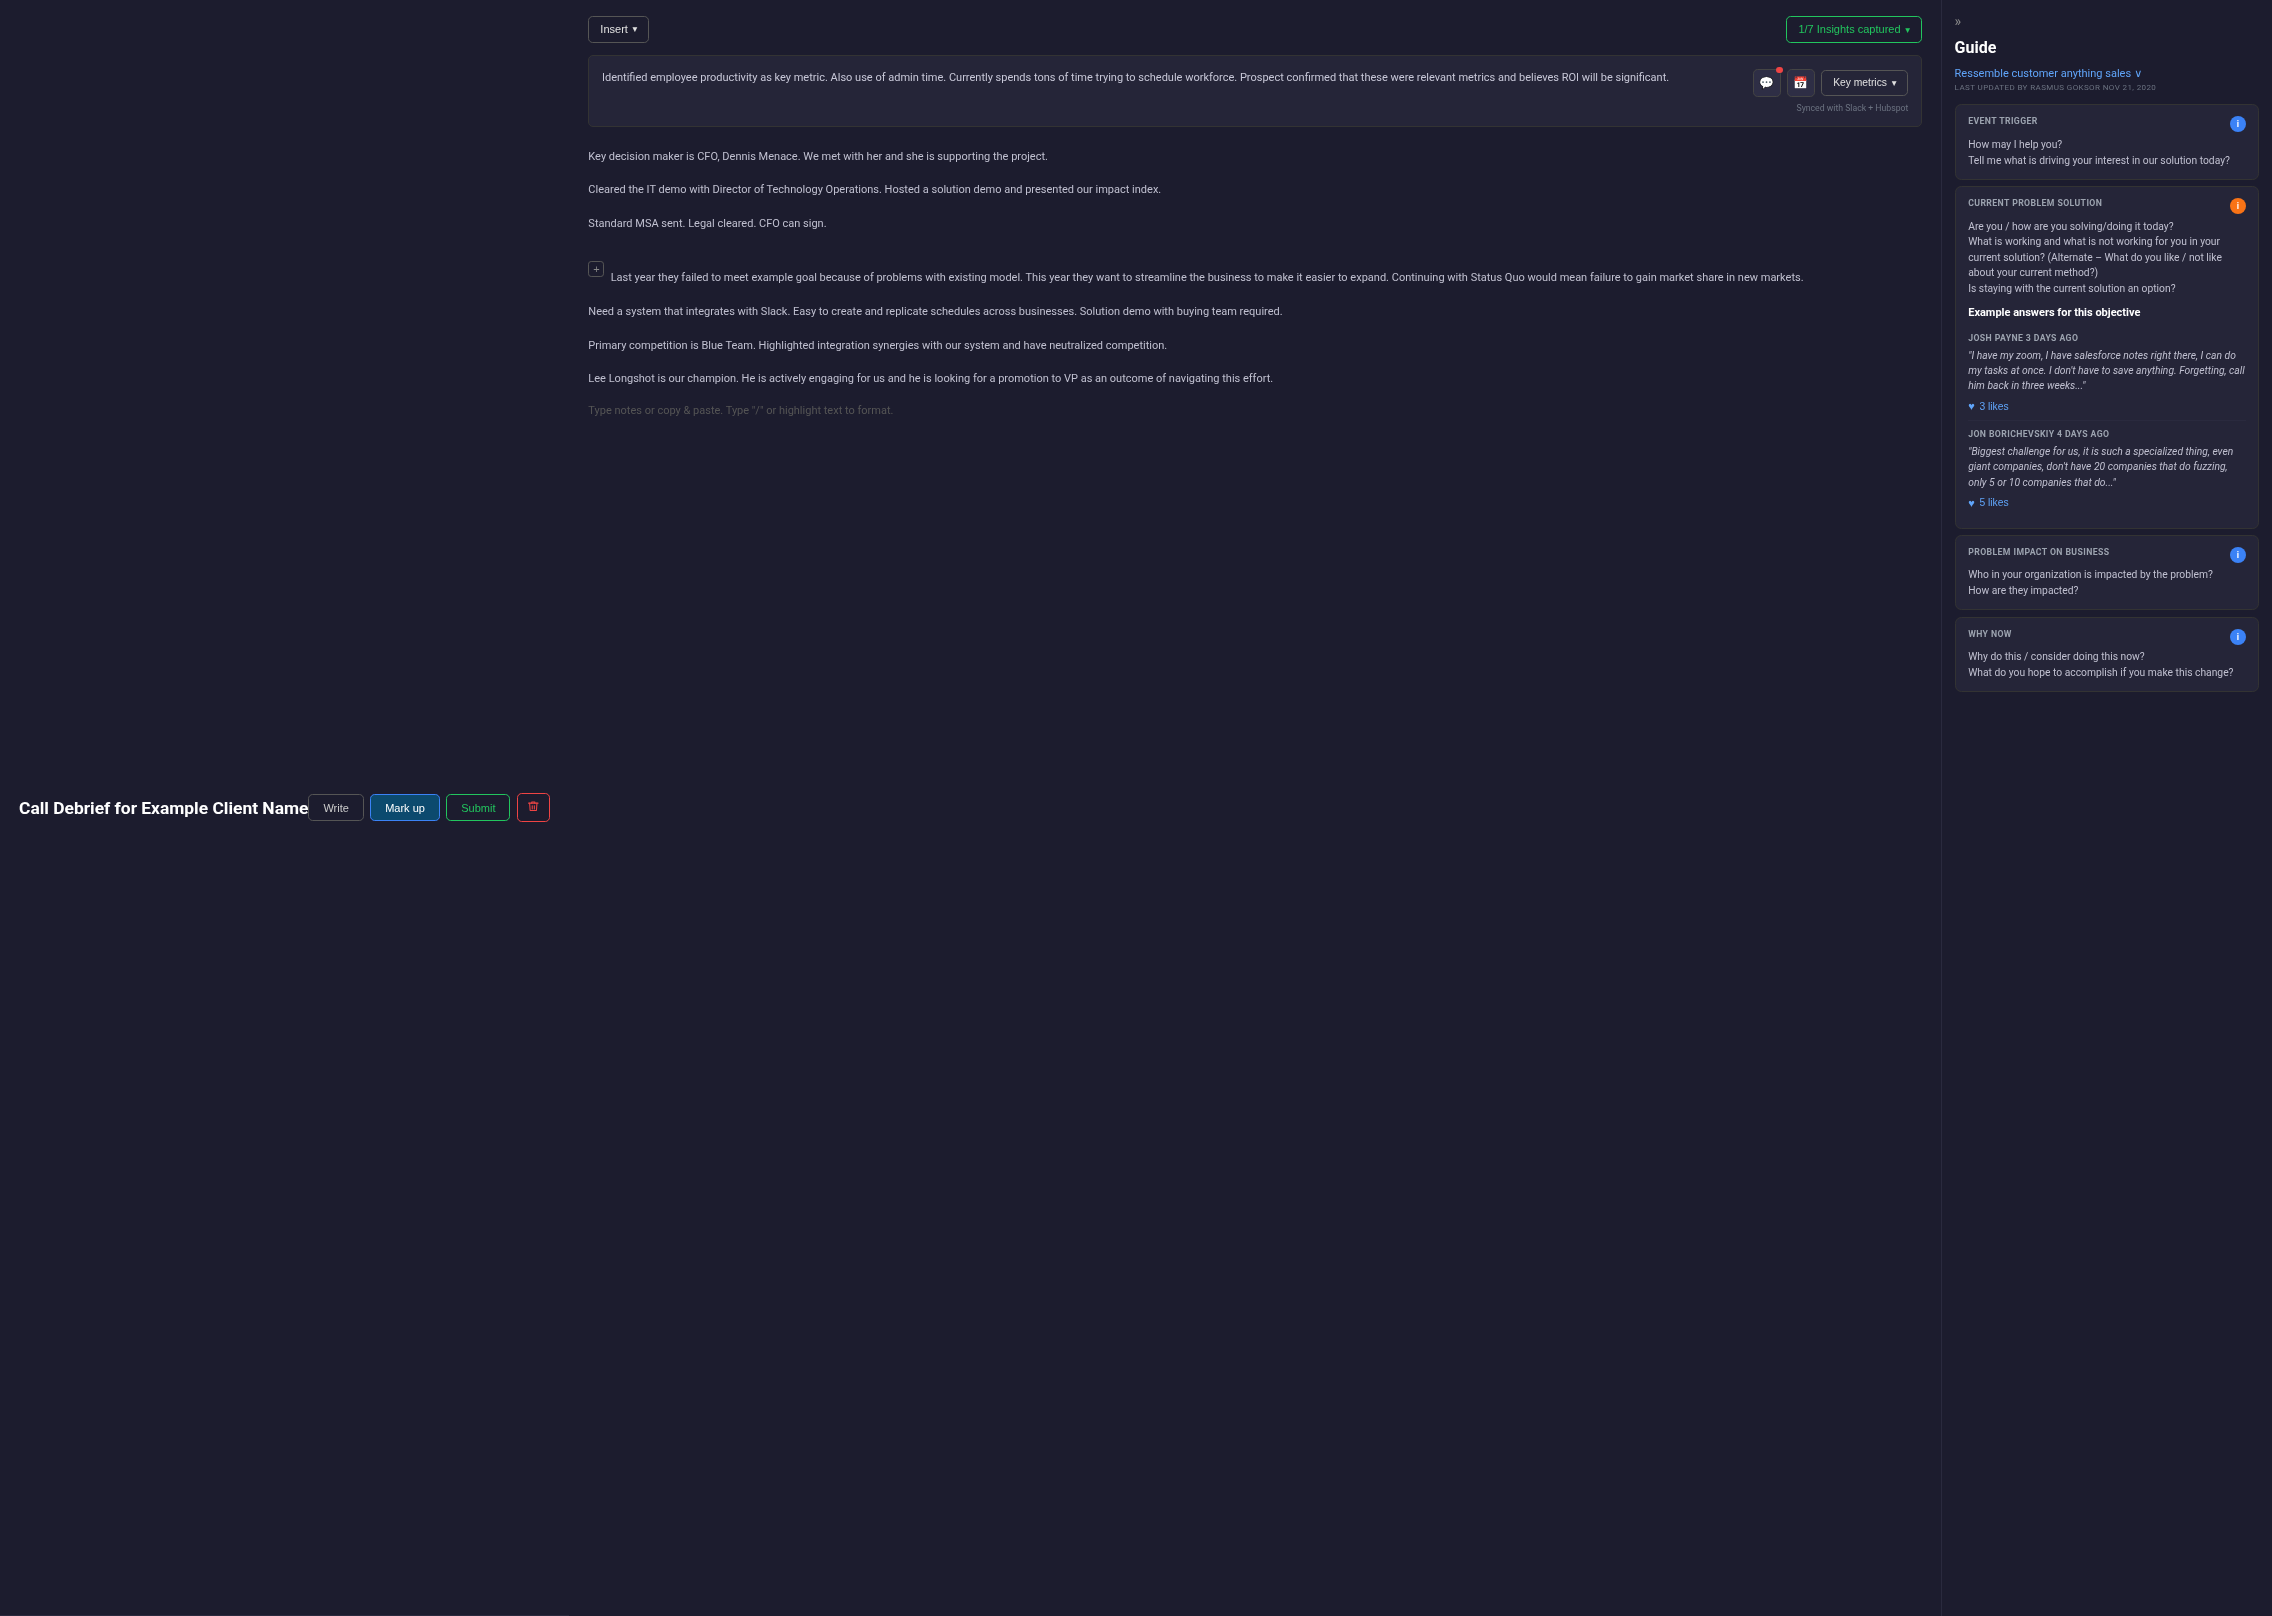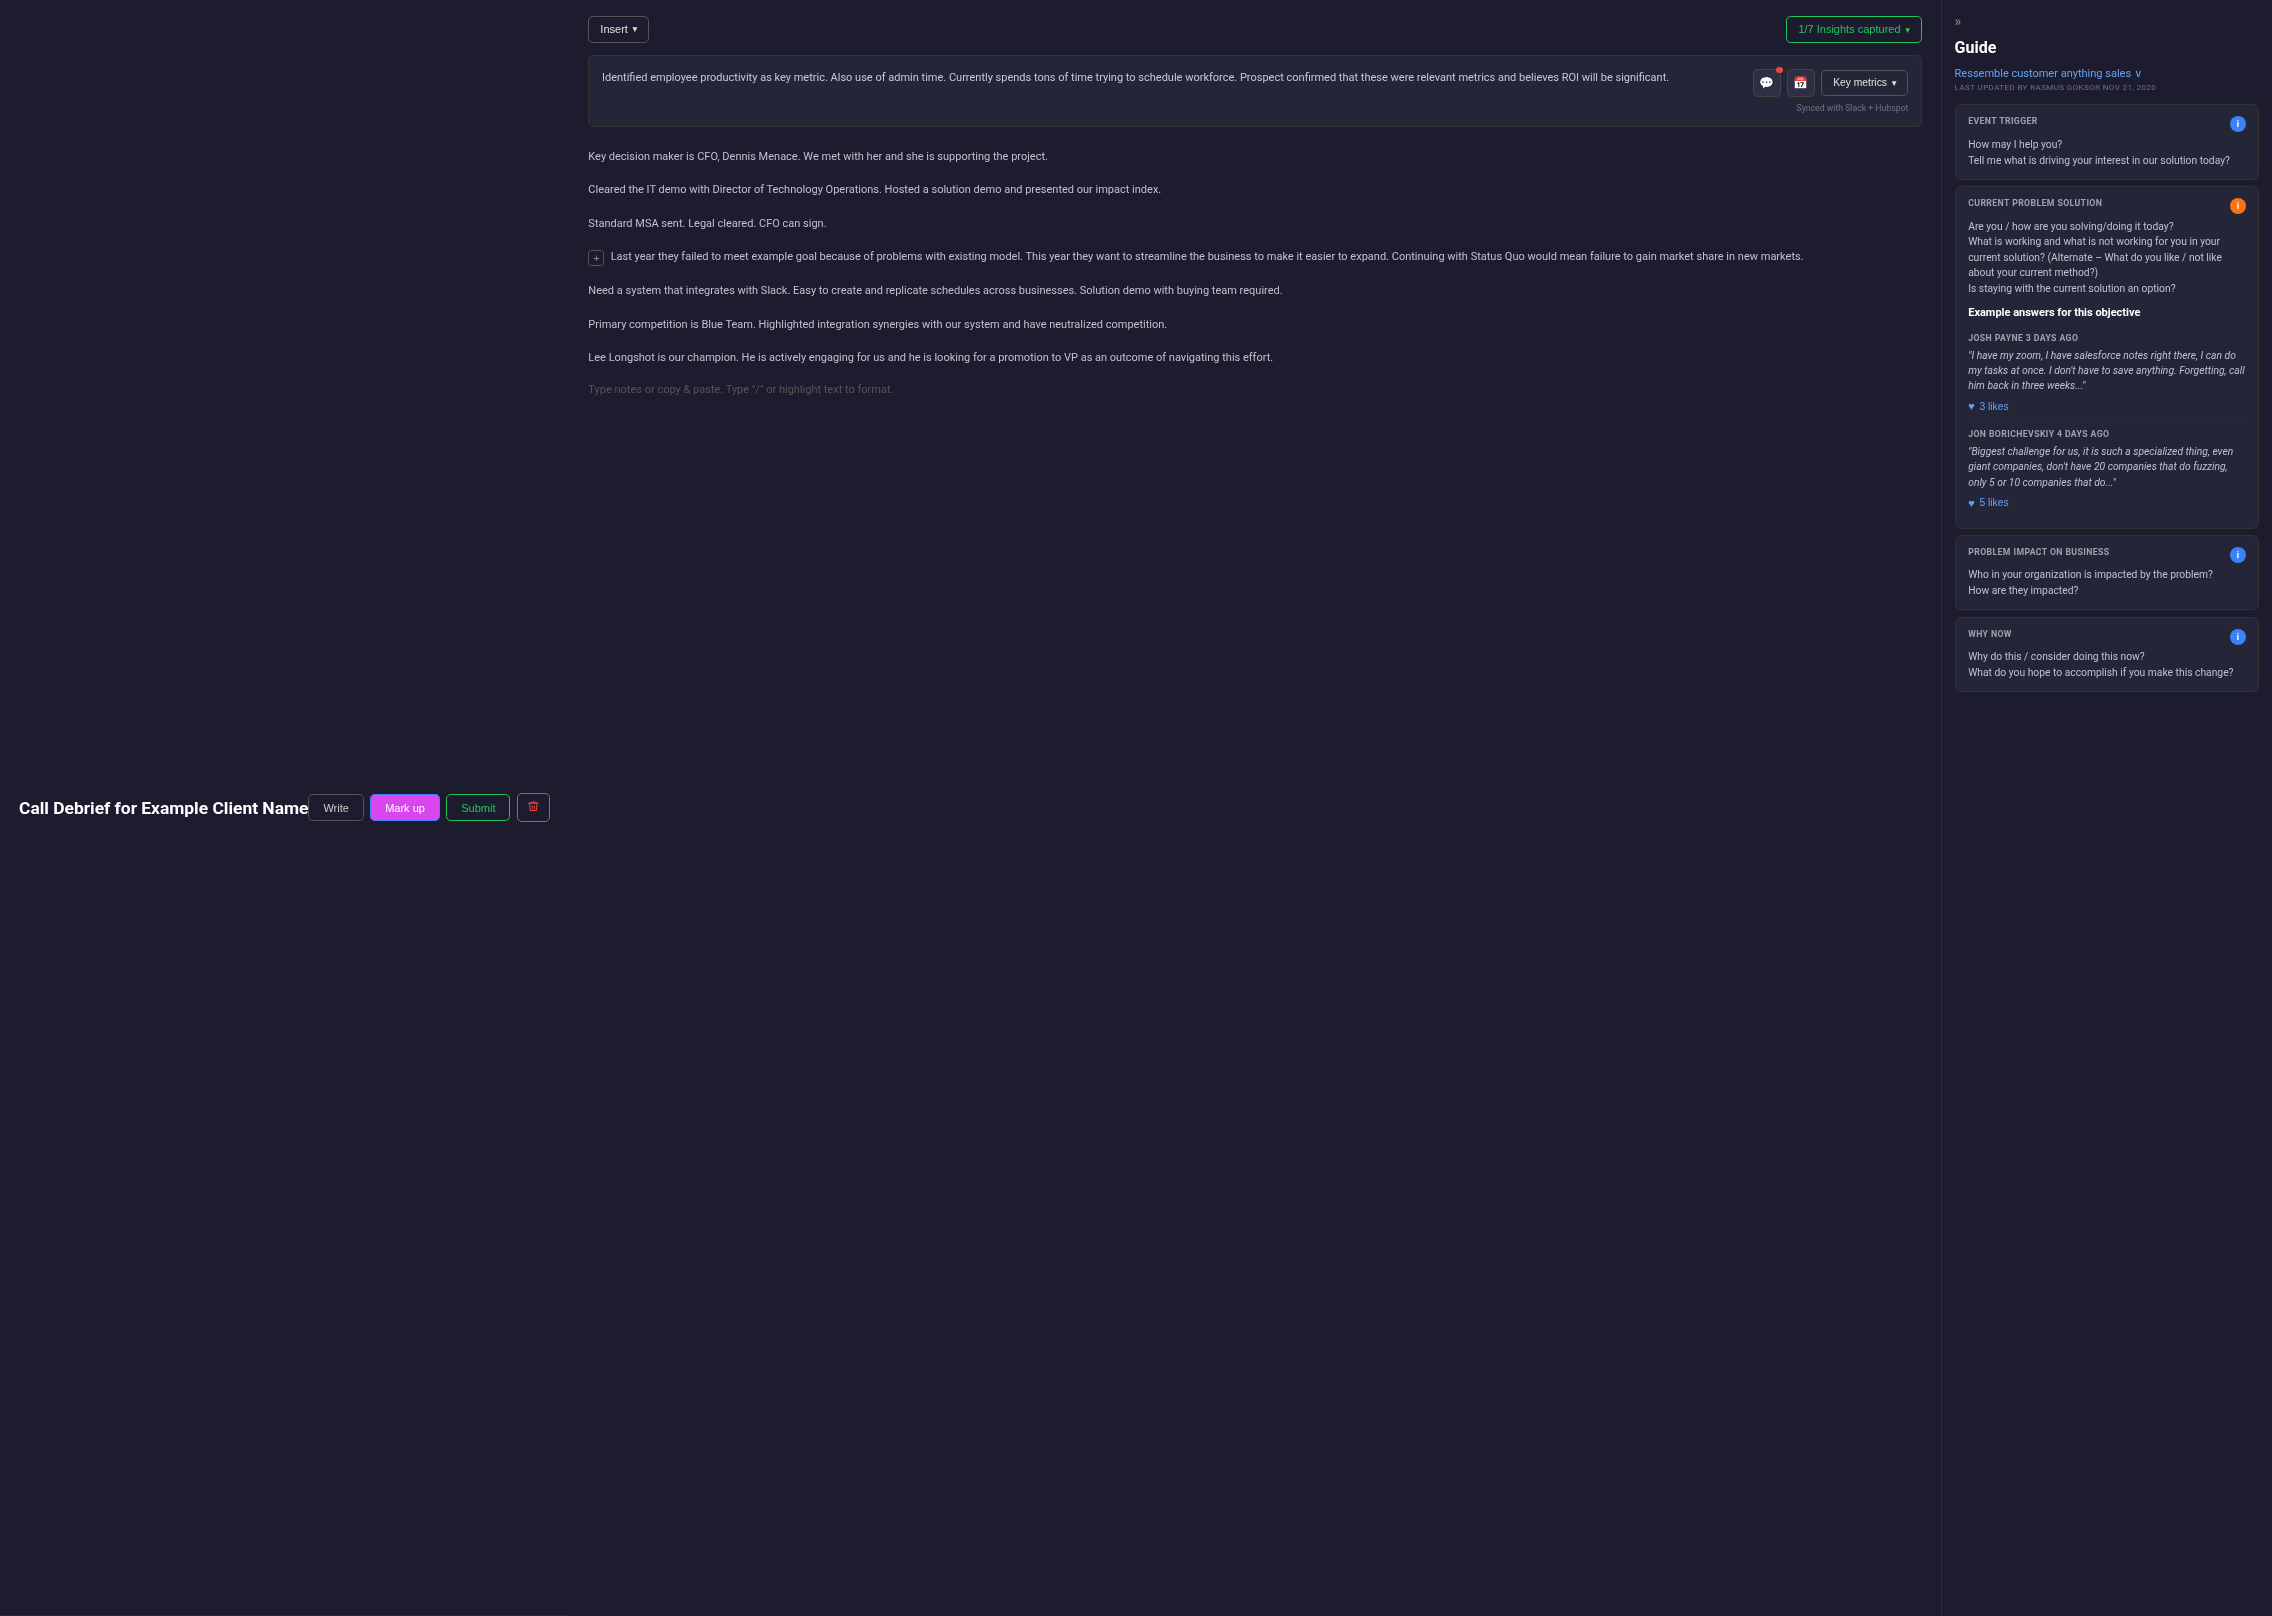--- a/index.html
+++ b/index.html
@@ -44,21 +44,21 @@
       cursor: pointer;
       font-size: 11px;
       font-weight: 500;
     }
     .btn-write {
       background: transparent;
       border: 0.8px solid #555;
       color: #ccc;
     }
     .btn-markup {
-      background: #d946ef;
+      background: #0c4a6e;
       border: 0.8px solid #3b82f6;
       color: white;
     }
     .btn-submit {
       background: transparent;
       border: 0.8px solid #22c55e;
       color: #22c55e;
     }
     .btn-delete {
       background: transparent;
@@ -398,21 +398,21 @@
           <span style="color:#c0c0d0; font-size:11px; line-height:1.6;">Key decision maker is CFO, Dennis Menace. We met with her and she is supporting the project.</span>
         </div>
         <div class="note-item">
           <span style="color:#c0c0d0; font-size:11px; line-height:1.6;">Cleared the IT demo with Director of Technology Operations. Hosted a solution demo and presented our impact index.</span>
         </div>
         <div class="note-item">
           <span style="color:#c0c0d0; font-size:11px; line-height:1.6;">Standard MSA sent. Legal cleared. CFO can sign.</span>
         </div>
         <div class="note-item">
           <button class="note-add-btn">+</button>
-          <span style="color:#c0c0d0; font-size:11px; line-height:1.6;">Last year they failed to meet example goal because of problems with existing model. This year they want to streamline the business to make it easier to expand. Continuing with Status Quo would mean failure to gain market share in new markets.</span>
+          <span style="color:#c0c0d0; font-size:11px; line-height:1.6;margin-top:21px;">Last year they failed to meet example goal because of problems with existing model. This year they want to streamline the business to make it easier to expand. Continuing with Status Quo would mean failure to gain market share in new markets.</span>
         </div>
         <div class="note-item">
           <span style="color:#c0c0d0; font-size:11px; line-height:1.6;">Need a system that integrates with Slack. Easy to create and replicate schedules across businesses. Solution demo with buying team required.</span>
         </div>
         <div class="note-item">
           <span style="color:#c0c0d0; font-size:11px; line-height:1.6;">Primary competition is Blue Team. Highlighted integration synergies with our system and have neutralized competition.</span>
         </div>
         <div class="note-item">
           <span style="color:#c0c0d0; font-size:11px; line-height:1.6;">Lee Longshot is our champion. He is actively engaging for us and he is looking for a promotion to VP as an outcome of navigating this effort.</span>
         </div>

